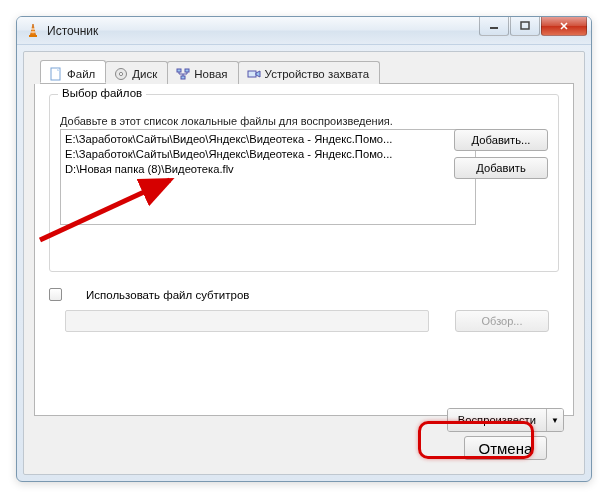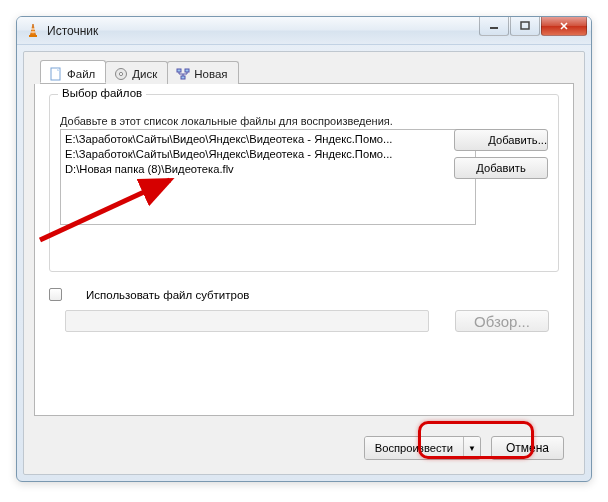--- a/index.html
+++ b/index.html
@@ -145,21 +145,21 @@
   }
   .sidebtn {
     position: absolute;
     right: 10px; width: 94px; height: 22px;
     border: 1px solid #acacac;
     background: linear-gradient(#fafafa,#e6e6e6);
     border-radius: 3px;
     font-size: 11.2px;
     display: flex; align-items: center; justify-content: center;
   }
-  .sidebtn.add { top: 34px; justify-content: flex-end; }
+  .sidebtn.add { top: 34px; }
   .sidebtn.del { top: 62px; }
   .subrow {
     position: absolute;
     left: 14px; top: 204px; right: 14px;
   }
   .checkbox {
     display: flex; align-items: center; gap: 24px;
     font-size: 11.5px;
   }
   .chk {
@@ -174,34 +174,35 @@
     background: #f4f4f4;
     border: 1px solid #d4d4d4;
     border-radius: 2px;
   }
   .browsebtn {
     position: absolute;
     right: 24px; top: 226px; width: 94px; height: 22px;
     border: 1px solid #cfcfcf;
     background: linear-gradient(#fafafa,#ececec);
     color: #9f9f9f;
-    font-size: 15px;
+    font-size: 11px;
     border-radius: 3px;
     display: flex; align-items: center; justify-content: center;
   }
   .bottomcheck {
     position: absolute;
     left: 22px; bottom: 20px;
   }
   .footerbtns {
     position: absolute;
     right: 20px; bottom: 14px;
     display: flex;
-    gap: 10px;
+    gap: 4px;
     align-items: center;
+    flex-direction: column;
   }
   .playbtn {
     display: flex;
     height: 24px;
     border: 1px solid #acacac;
     border-radius: 3px;
     overflow: hidden;
   }
   .playbtn .main {
     padding: 0 10px;
@@ -216,21 +217,21 @@
     background: linear-gradient(#fafafa,#e6e6e6);
     font-size: 8px;
   }
   .cancelbtn {
     height: 24px;
     padding: 0 14px;
     border: 1px solid #acacac;
     border-radius: 3px;
     display: flex; align-items: center;
     background: linear-gradient(#fafafa,#e6e6e6);
-    font-size: 12px;
+    font-size: 15px;
   }
   .highlight {
     position: absolute;
     border: 3px solid #d60000;
     border-radius: 10px;
     pointer-events: none;
     box-shadow: 0 0 4px rgba(214,0,0,0.4);
   }
   .arrow {
     position: absolute;
@@ -287,20 +288,27 @@
       </div>
       <div class="tab">
         <span class="tab-ico"><svg viewBox="0 0 14 14">
               <rect x="1" y="2" width="4" height="3" fill="#9cc6f0" stroke="#55a"></rect>
               <rect x="9" y="2" width="4" height="3" fill="#9cc6f0" stroke="#55a"></rect>
               <rect x="5" y="9" width="4" height="3" fill="#9cc6f0" stroke="#55a"></rect>
               <path d="M3 5 V7 H11 V5 M7 7 V9" stroke="#55a" fill="none"></path>
             </svg></span>
         <span>Новая</span>
       </div>
+      <div class="tab">
+        <span class="tab-ico"><svg viewBox="0 0 14 14">
+              <rect x="1" y="4" width="8" height="6" fill="#d6e6f8" stroke="#55a"></rect>
+              <path d="M9 6 L13 4 V10 L9 8 Z" fill="#9cc6f0" stroke="#55a"></path>
+            </svg></span>
+        <span>Устройство захвата</span>
+      </div>
     </div>
 
     <div class="tabpanel">
       <div class="group">
         <span class="group-label">Выбор файлов</span>
         <div class="hint">Добавьте в этот список локальные файлы для воспроизведения.</div>
         <div class="filelist">
           <div>E:\Заработок\Сайты\Видео\Яндекс\Видеотека - Яндекс.Помо...</div>
           <div>E:\Заработок\Сайты\Видео\Яндекс\Видеотека - Яндекс.Помо...</div>
           <div>D:\Новая папка (8)\Видеотека.flv</div>

